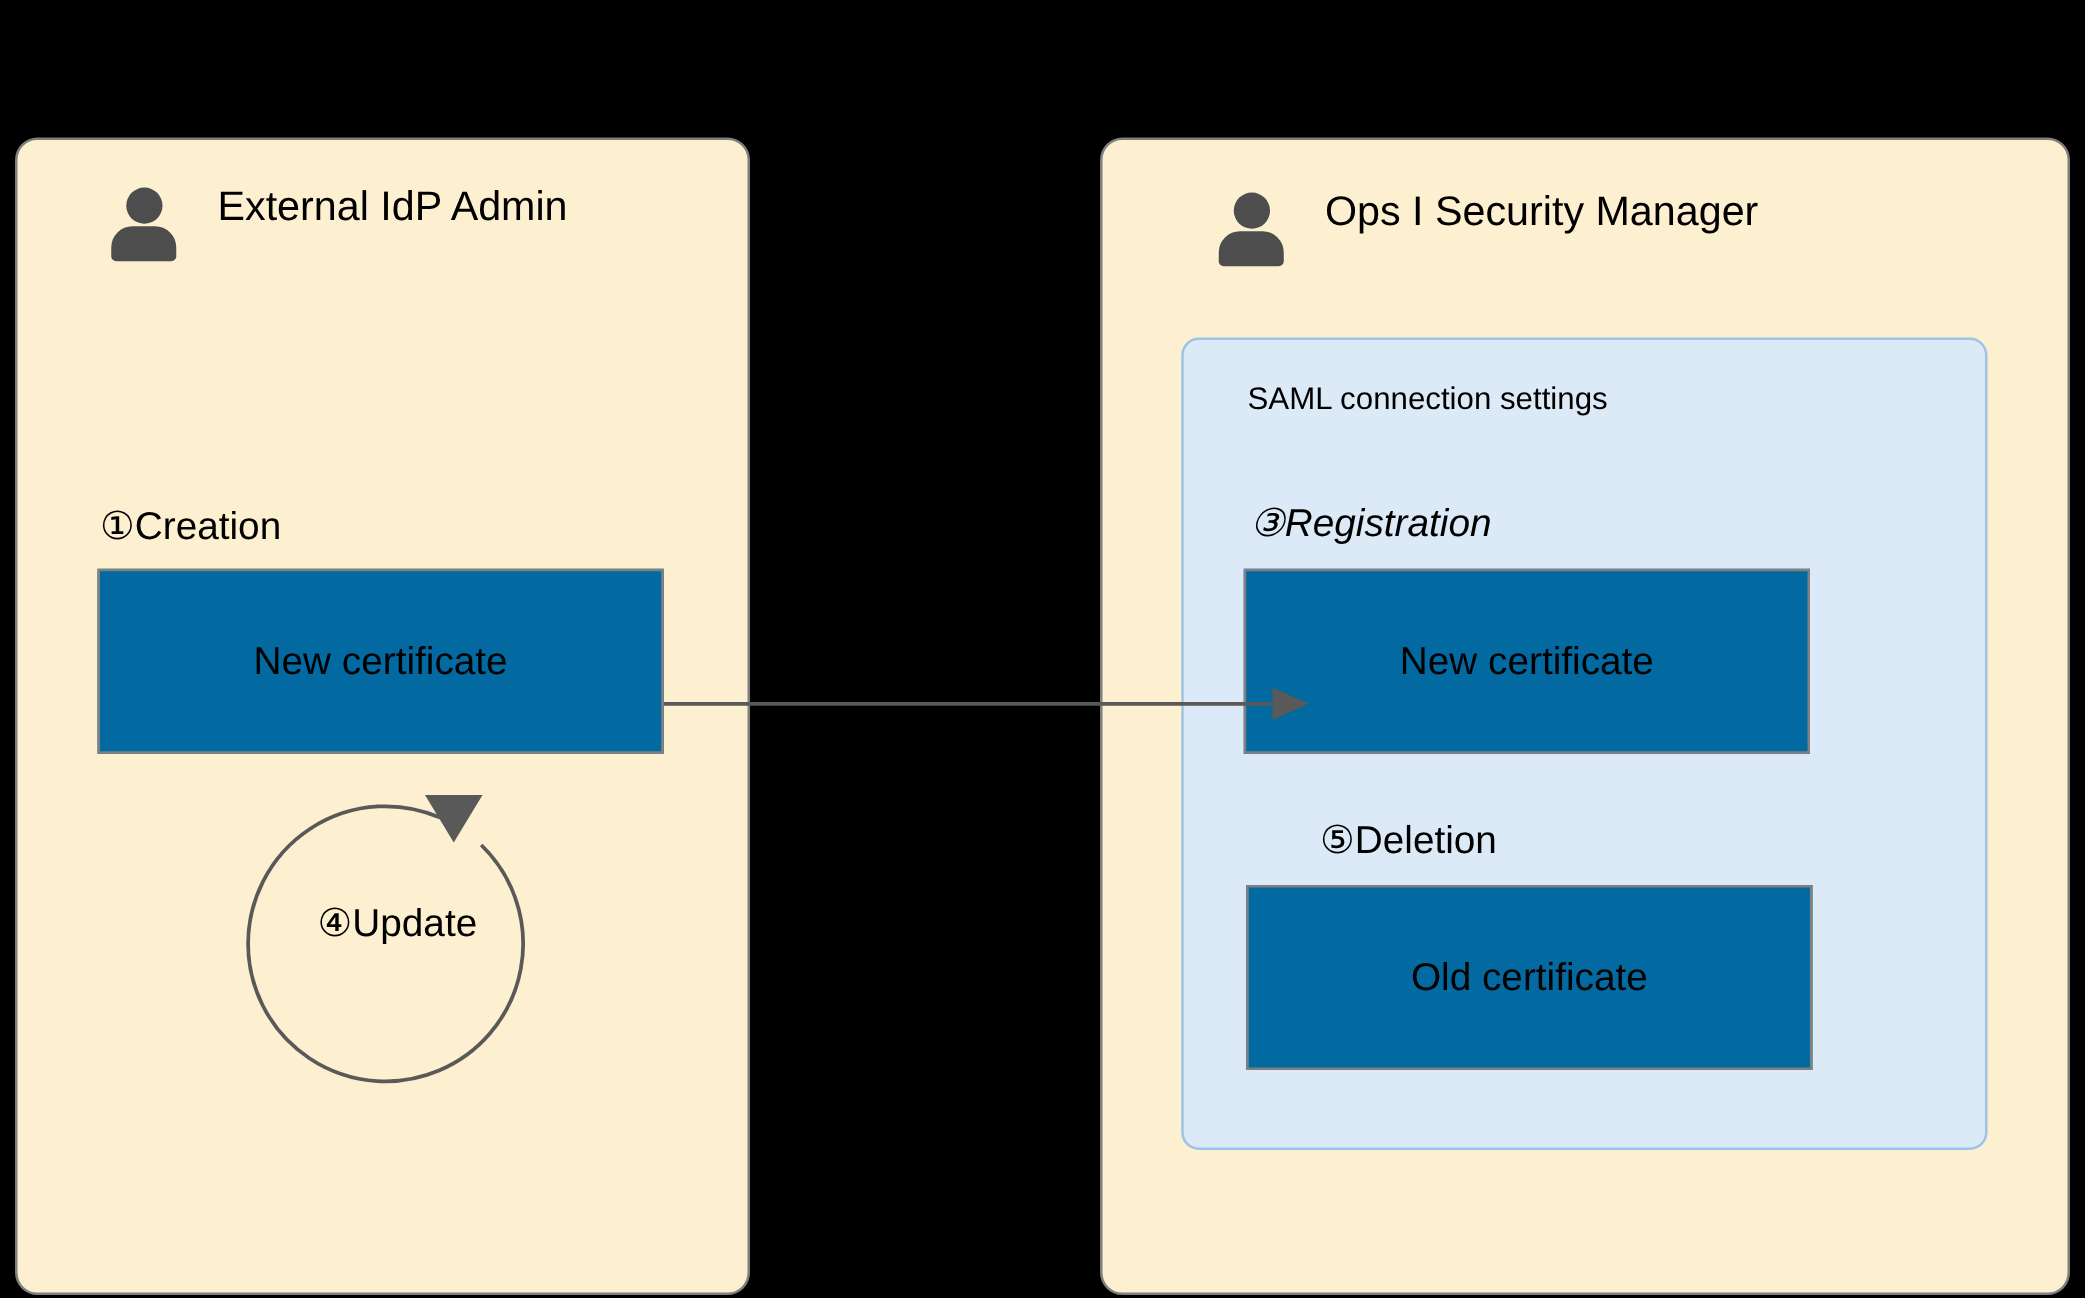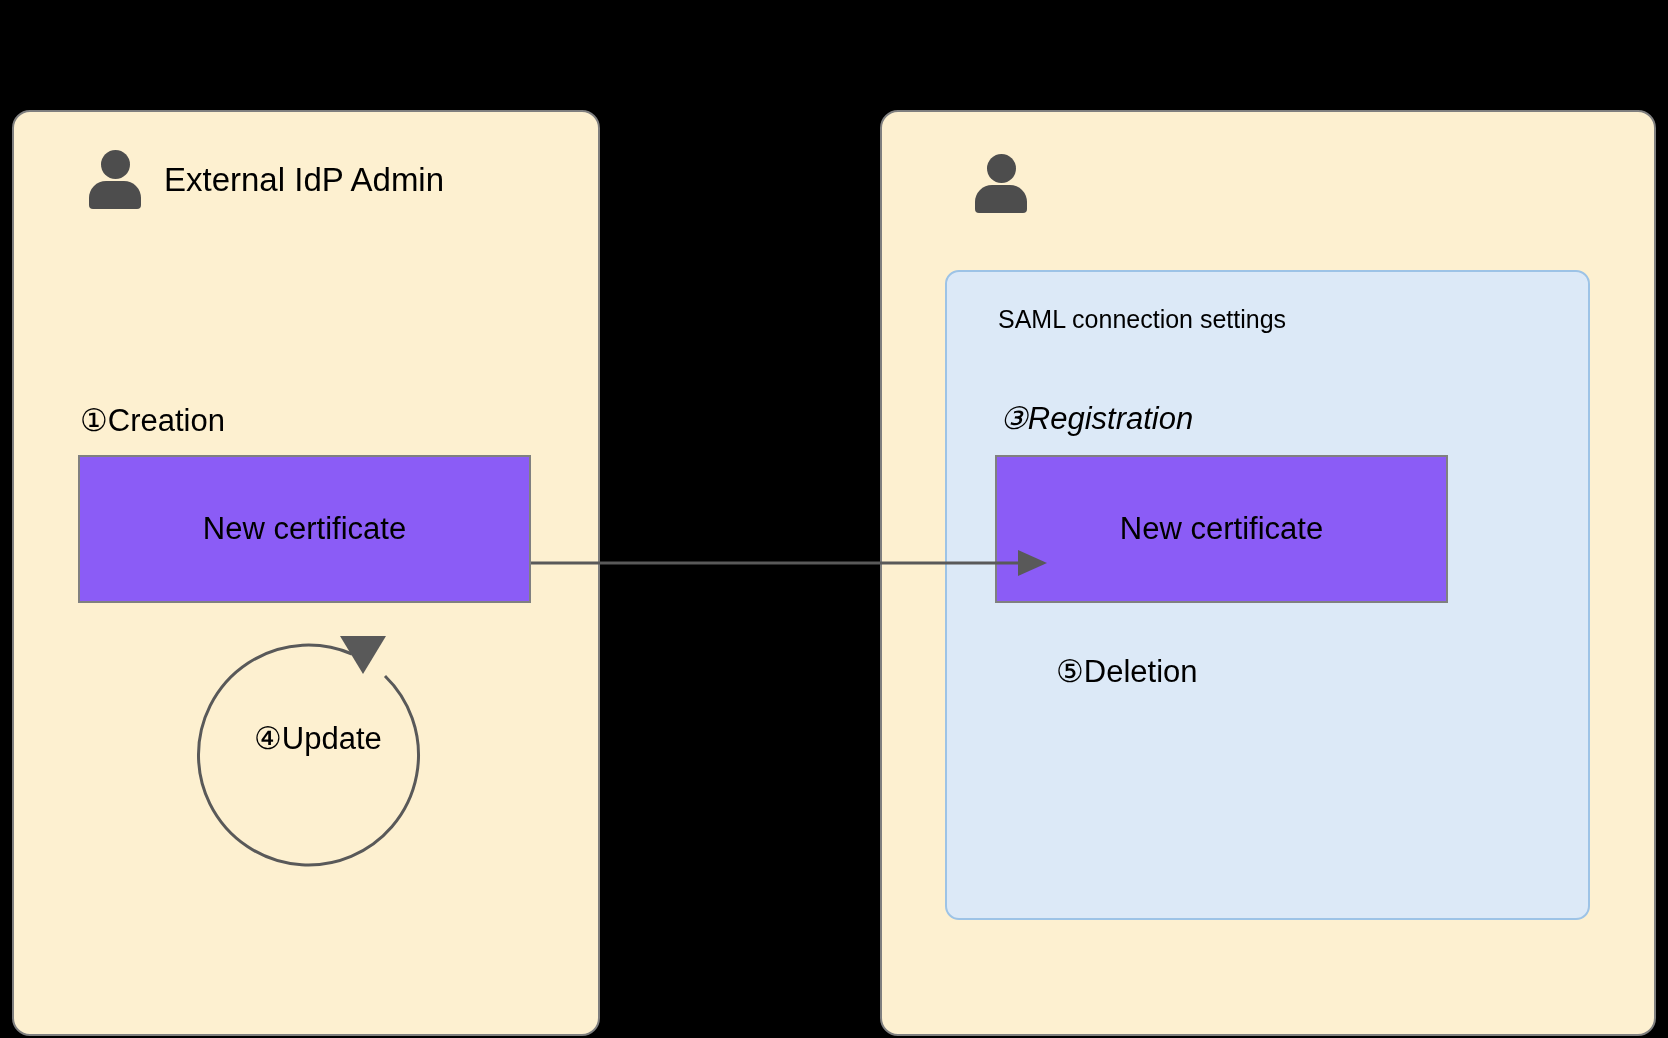--- a/index.html
+++ b/index.html
@@ -27,22 +27,21 @@
     border-radius: 18px;
     box-sizing: border-box;
   }
   #panel-left  { left: 12px;  top: 110px; width: 588px; height: 926px; }
   #panel-right { left: 880px; top: 110px; width: 776px; height: 926px; }
 
   
   .actor-header {
     position: absolute;
     display: flex;
-    align-items: center;
-    gap: 20px;
+    gap: 30px;
   }
   #header-left  { left: 86px;  top: 148px; }
   #header-right { left: 972px; top: 152px; }
 
   .person-icon {
     width: 58px;
     height: 62px;
     position: relative;
     flex: 0 0 auto;
   }
@@ -101,21 +100,21 @@
     white-space: nowrap;
     line-height: 1;
   }
   #label-creation     { left: 80px;   top: 405px; }
   #label-registration { left: 1000px; top: 403px; font-style: italic; }
   #label-deletion     { left: 1056px; top: 656px; }
 
   
   .cert-box {
     position: absolute;
-    background: #8b5cf6;
+    background: #0369a1;
     border: 2px solid #808080;
     box-sizing: border-box;
     display: flex;
     align-items: center;
     justify-content: center;
     font-size: 31px;
     color: #000000;
   }
   #cert-left       { left: 78px;  top: 455px; width: 453px; height: 148px; }
   #cert-new-right  { left: 995px; top: 455px; width: 453px; height: 148px; }
@@ -164,32 +163,34 @@
 
   <div id="label-update">④Update</div>
 
   <div id="panel-right" class="actor-panel"></div>
 
   <div id="header-right" class="actor-header">
     <span class="person-icon">
       <span class="head"></span>
       <span class="body"></span>
     </span>
+    <span class="actor-title">Ops I Security Manager</span>
   </div>
 
   <div id="settings-group"></div>
 
   <div id="settings-title">SAML connection settings</div>
 
   <div id="label-registration" class="step-label">③Registration</div>
 
   <div id="cert-new-right" class="cert-box">New certificate</div>
 
   <div id="label-deletion" class="step-label">⑤Deletion</div>
 
+  <div id="cert-old-right" class="cert-box">Old certificate</div>
 
   <svg id="arrows" viewBox="0 0 1668 1038">
 
     <g>
       <line x1="531" y1="563" x2="1018" y2="563" stroke="#595959" stroke-width="3"></line>
       <polygon points="1018,550 1047,563 1018,576" fill="#595959"></polygon>
     </g>
 
     <g>
       <path d="M 352 654

